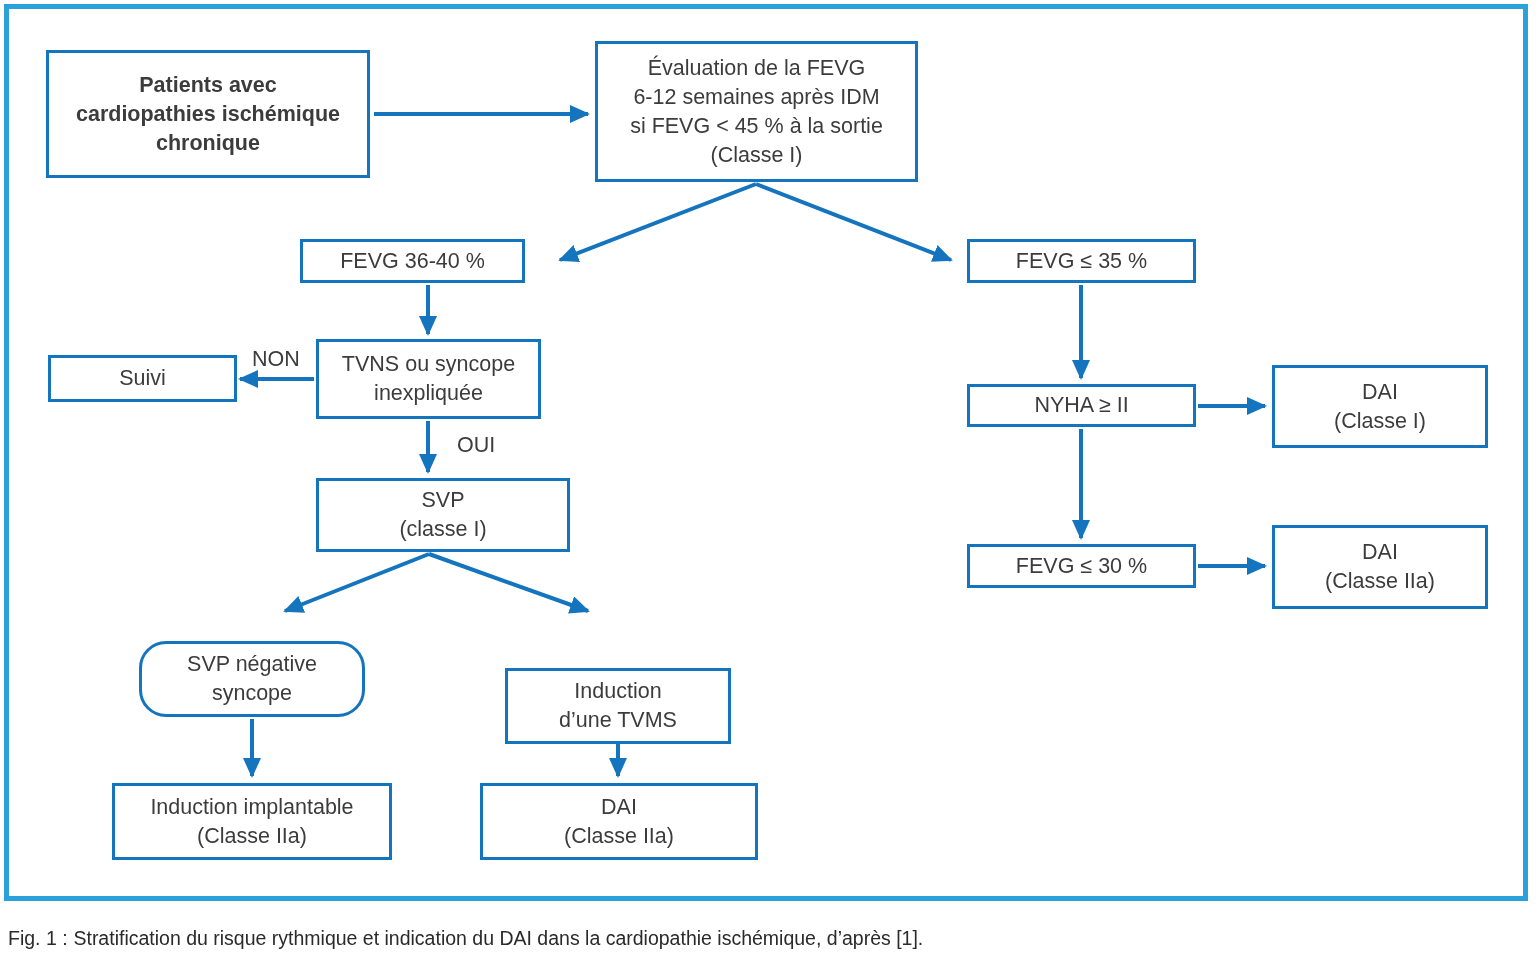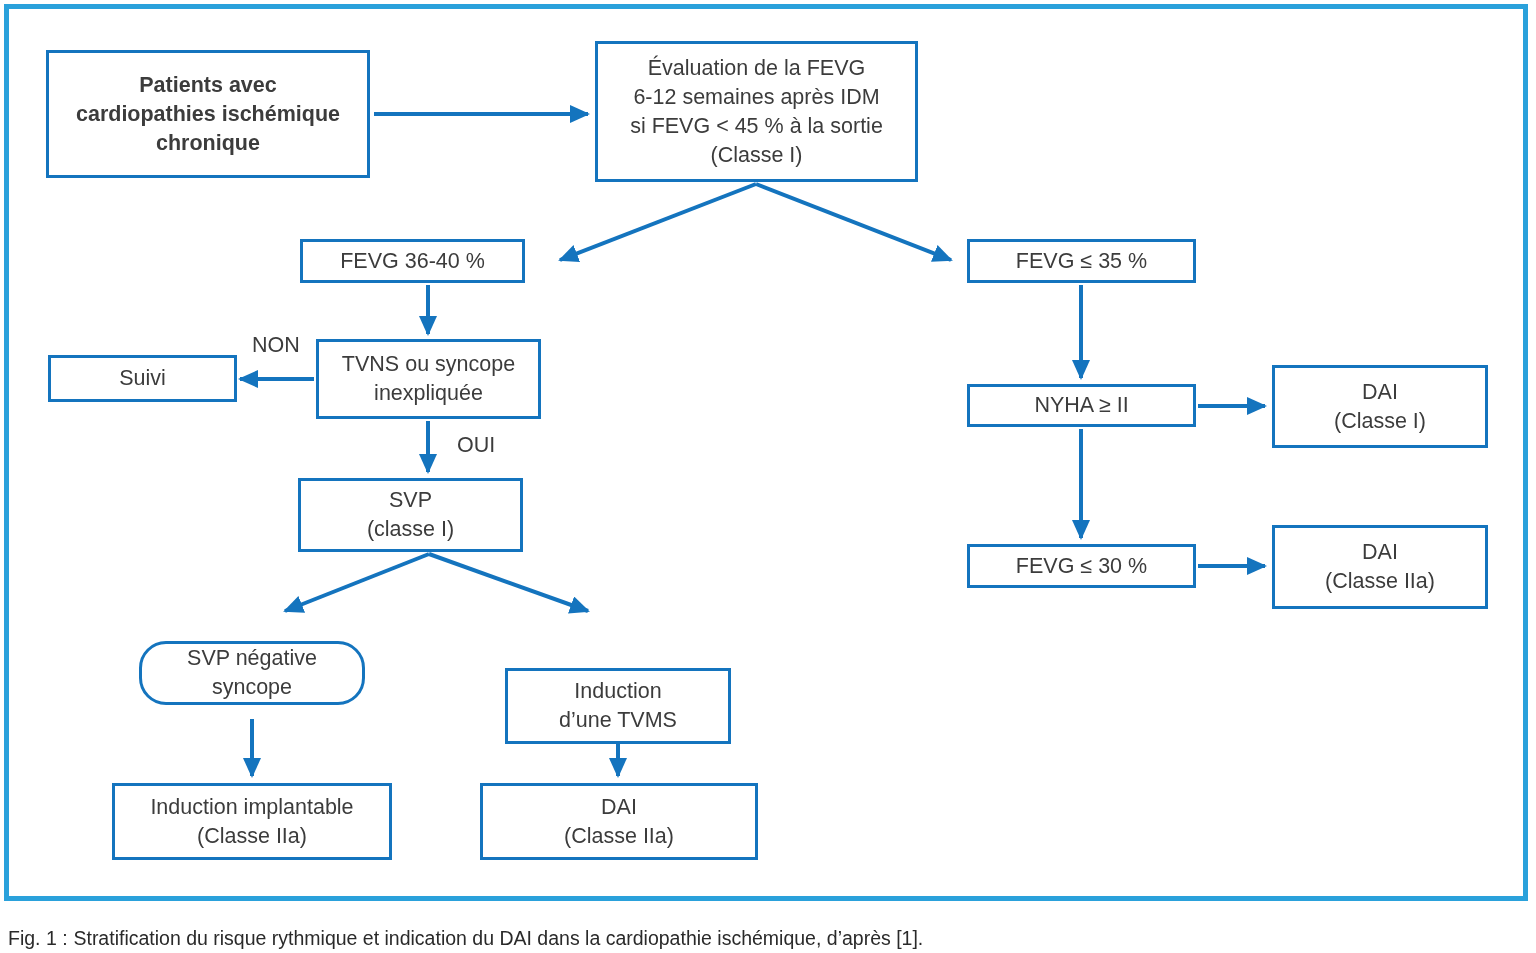--- a/index.html
+++ b/index.html
@@ -86,21 +86,21 @@
 
   <div class="node" style="left:316px;top:339px;width:225px;height:80px;">
     <div class="line">TVNS ou syncope</div>
     <div class="line">inexpliquée</div>
   </div>
 
   <div class="node" style="left:48px;top:355px;width:189px;height:47px;">
     <div class="line">Suivi</div>
   </div>
 
-  <div class="node" style="left:298px;top:478px;width:225px;height:74px;">
+  <div class="node" style="left:316px;top:478px;width:254px;height:74px;">
     <div class="line">SVP</div>
     <div class="line">(classe I)</div>
   </div>
 
   <div class="node" style="left:967px;top:384px;width:229px;height:43px;">
     <div class="line">NYHA ≥ II</div>
   </div>
 
   <div class="node" style="left:1272px;top:365px;width:216px;height:83px;">
     <div class="line">DAI</div>
@@ -109,40 +109,40 @@
 
   <div class="node" style="left:967px;top:544px;width:229px;height:44px;">
     <div class="line">FEVG ≤ 30 %</div>
   </div>
 
   <div class="node" style="left:1272px;top:525px;width:216px;height:84px;">
     <div class="line">DAI</div>
     <div class="line">(Classe IIa)</div>
   </div>
 
-  <div class="node" style="left:139px;top:641px;width:226px;height:64px;border-radius:27px;">
+  <div class="node" style="left:139px;top:641px;width:226px;height:76px;border-radius:27px;">
     <div class="line">SVP négative</div>
     <div class="line">syncope</div>
   </div>
 
   <div class="node" style="left:505px;top:668px;width:226px;height:76px;">
     <div class="line">Induction</div>
     <div class="line">d’une TVMS</div>
   </div>
 
   <div class="node" style="left:112px;top:783px;width:280px;height:77px;">
     <div class="line">Induction implantable</div>
     <div class="line">(Classe IIa)</div>
   </div>
 
   <div class="node" style="left:480px;top:783px;width:278px;height:77px;">
     <div class="line">DAI</div>
     <div class="line">(Classe IIa)</div>
   </div>
 
-  <div class="edge-label" style="left:252px;top:333px;">NON</div>
+  <div class="edge-label" style="left:252px;top:347px;">NON</div>
   <div class="edge-label" style="left:457px;top:433px;">OUI</div>
 
   <div class="caption">
     <span class="prefix">Fig. 1 :</span><span>Stratification du risque rythmique et indication du DAI dans la cardiopathie ischémique, d’après [1].</span>
   </div>
 
 </div>
 
 </body></html>

